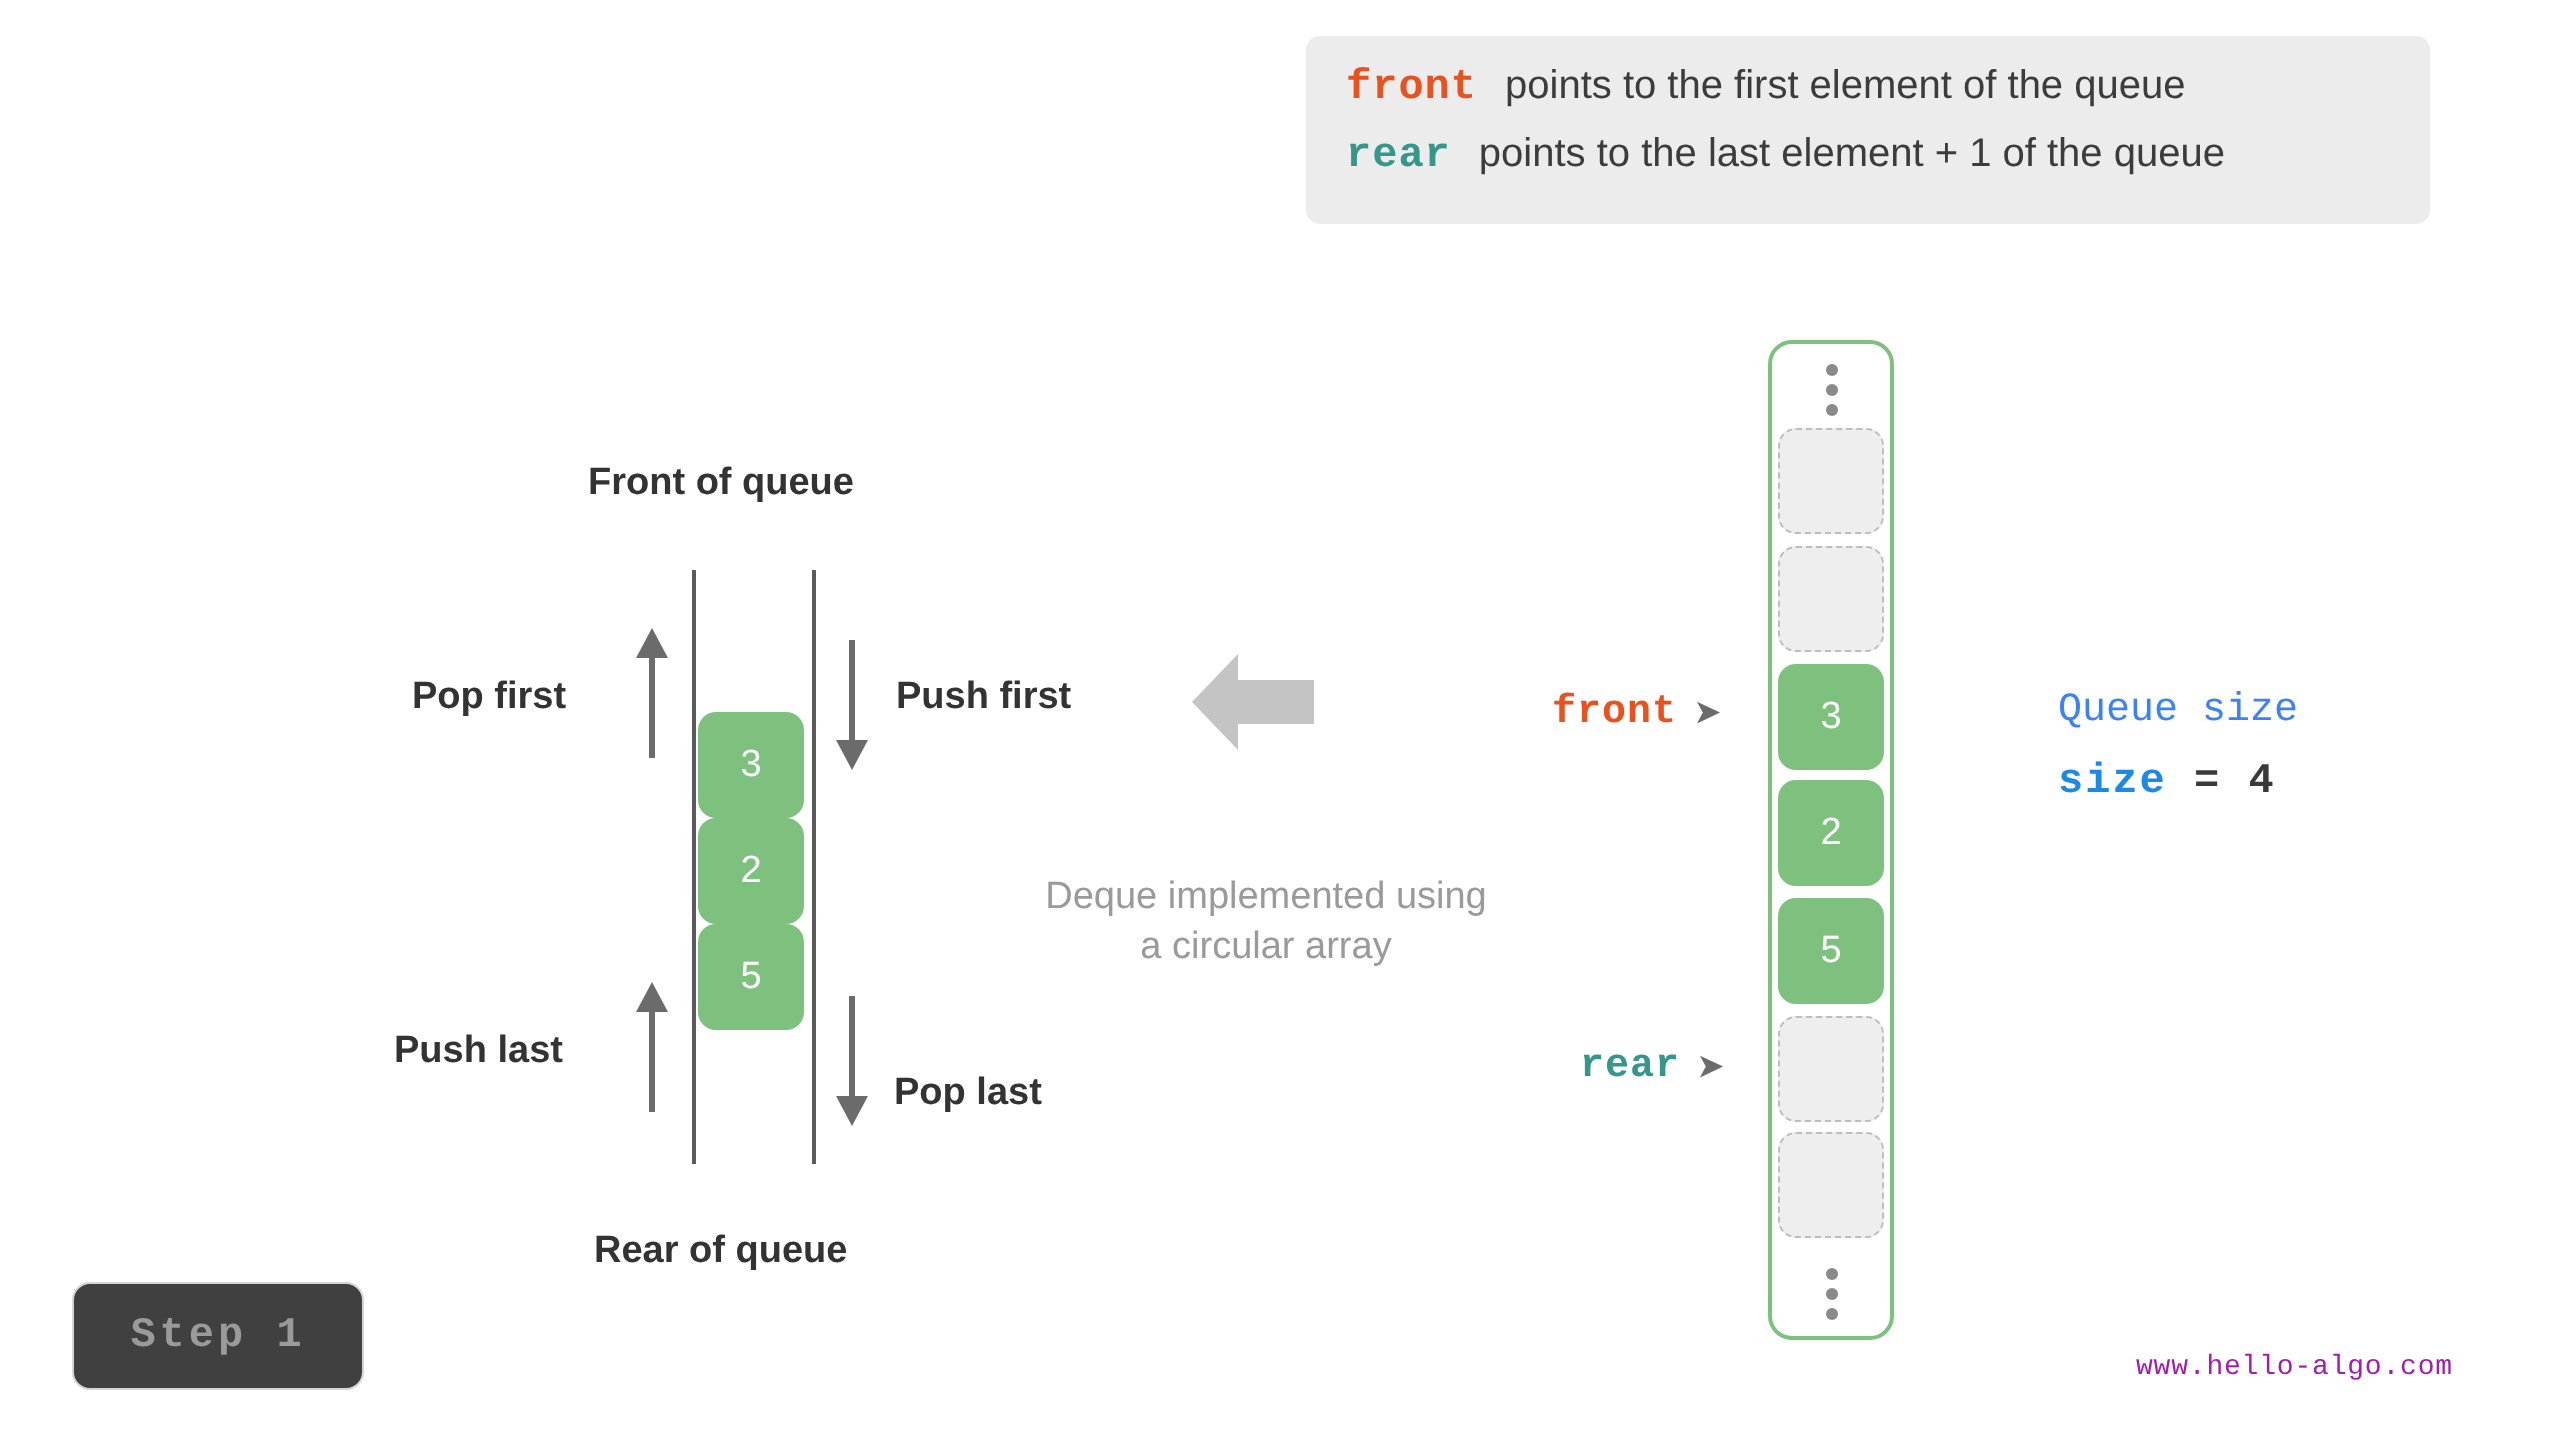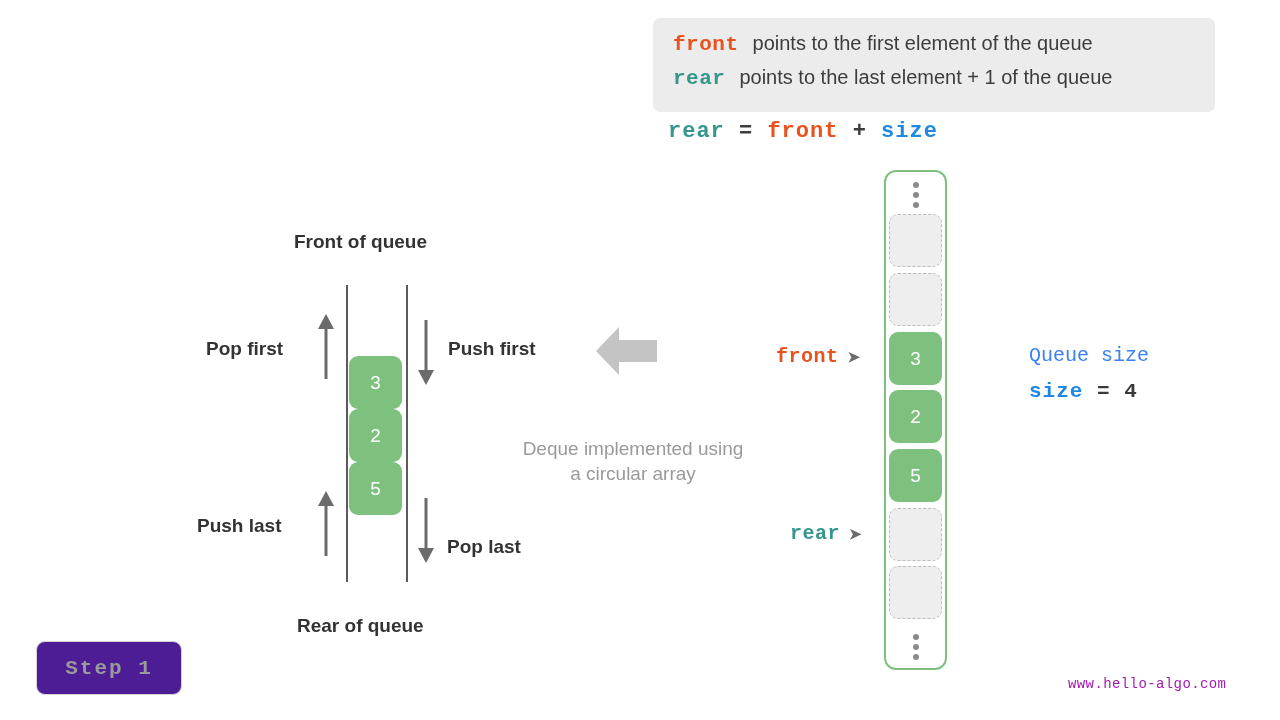--- a/index.html
+++ b/index.html
@@ -226,21 +226,21 @@
 
   
   #step-badge {
     position: absolute;
     left: 36px;
     top: 641px;
     width: 144px;
     height: 52px;
     border: 1.4px solid #d5d5d5;
     border-radius: 9px;
-    background: #4c1d95;
+    background: #404040;
     display: flex;
     align-items: center;
     justify-content: center;
     font-family: "Liberation Mono", "DejaVu Sans Mono", monospace;
     font-weight: bold;
     font-size: 21px;
     letter-spacing: 2px;
     color: #9a9a9a;
   }
 
@@ -264,27 +264,20 @@
     <div class="legend-line">
       <span class="mono kw-front">front</span>
       <span class="legend-text">points to the first element of the queue</span>
     </div>
     <div class="legend-line">
       <span class="mono kw-rear">rear</span>
       <span class="legend-text">points to the last element + 1 of the queue</span>
     </div>
   </div>
 
-  <div class="formula">
-    <span class="kw-rear">rear</span>
-    <span class="op">=</span>
-    <span class="kw-front">front</span>
-    <span class="op">+</span>
-    <span class="kw-size">size</span>
-  </div>
 
   <div class="section-label" id="label-front-of-queue">Front of queue</div>
   <div class="section-label" id="label-rear-of-queue">Rear of queue</div>
   <div class="section-label" id="label-pop-first">Pop first</div>
   <div class="section-label" id="label-push-first">Push first</div>
   <div class="section-label" id="label-push-last">Push last</div>
   <div class="section-label" id="label-pop-last">Pop last</div>
 
   <div class="guide-line" id="guide-left"></div>
   <div class="guide-line" id="guide-right"></div>

